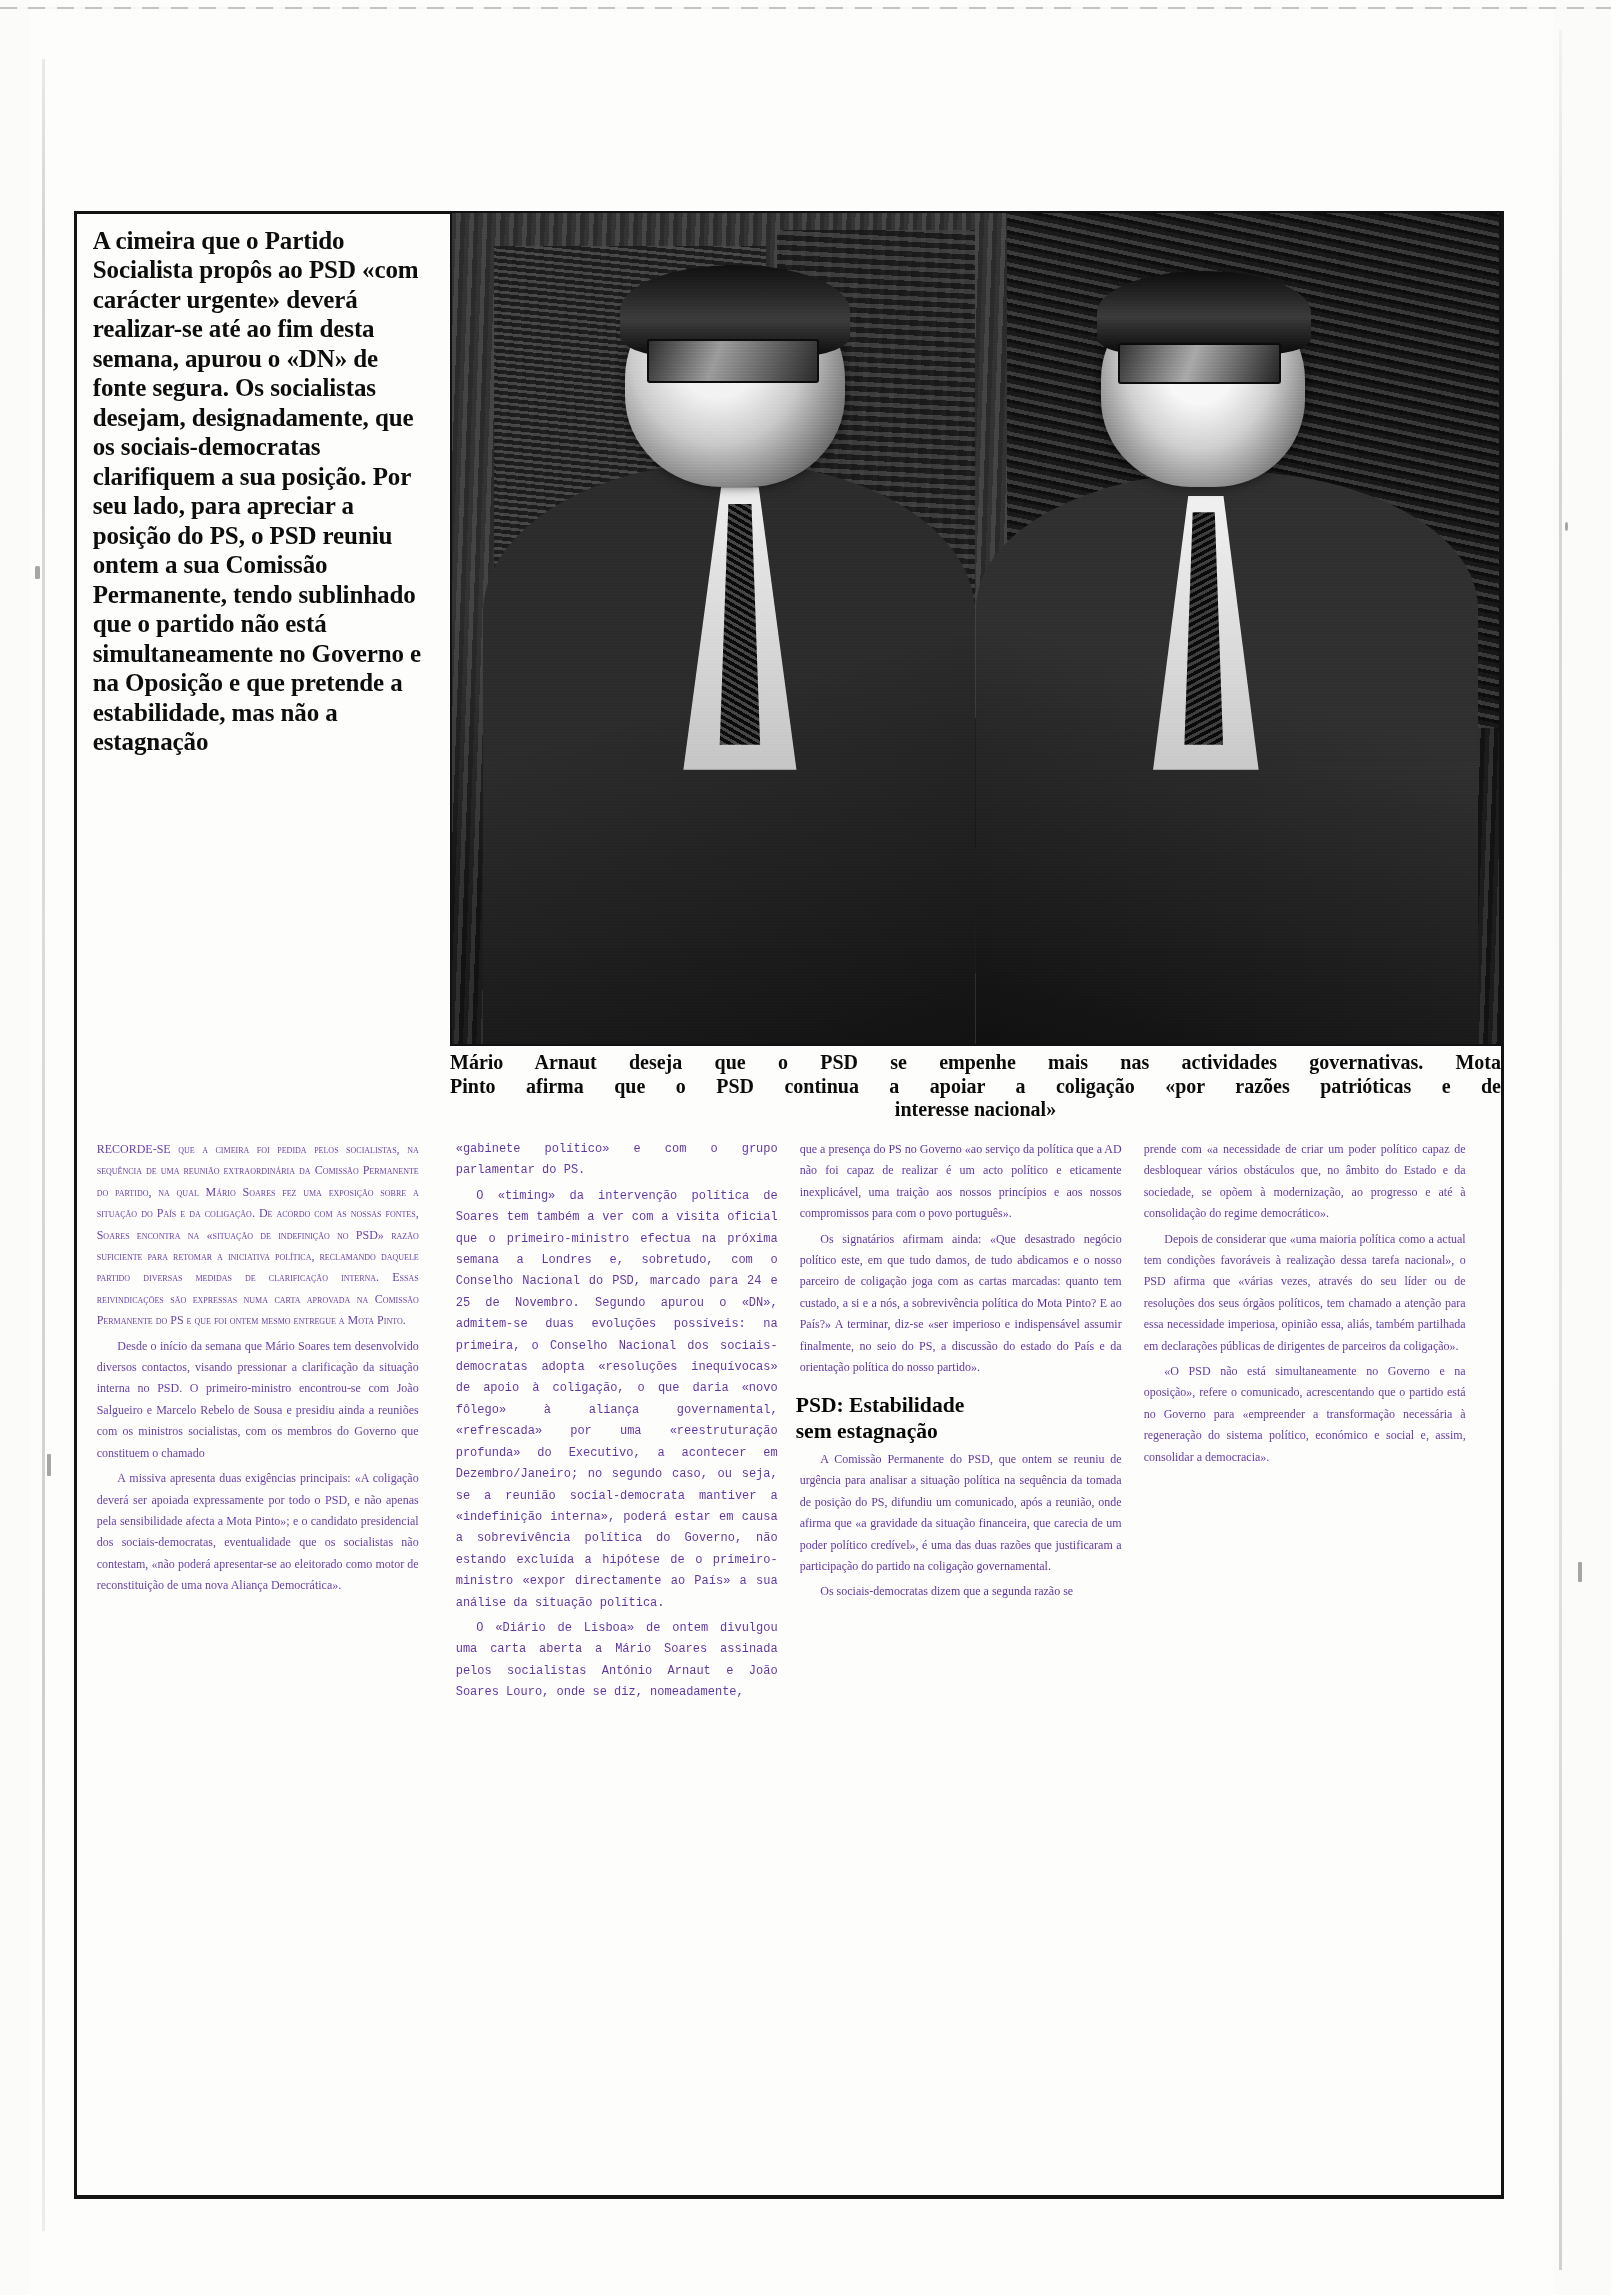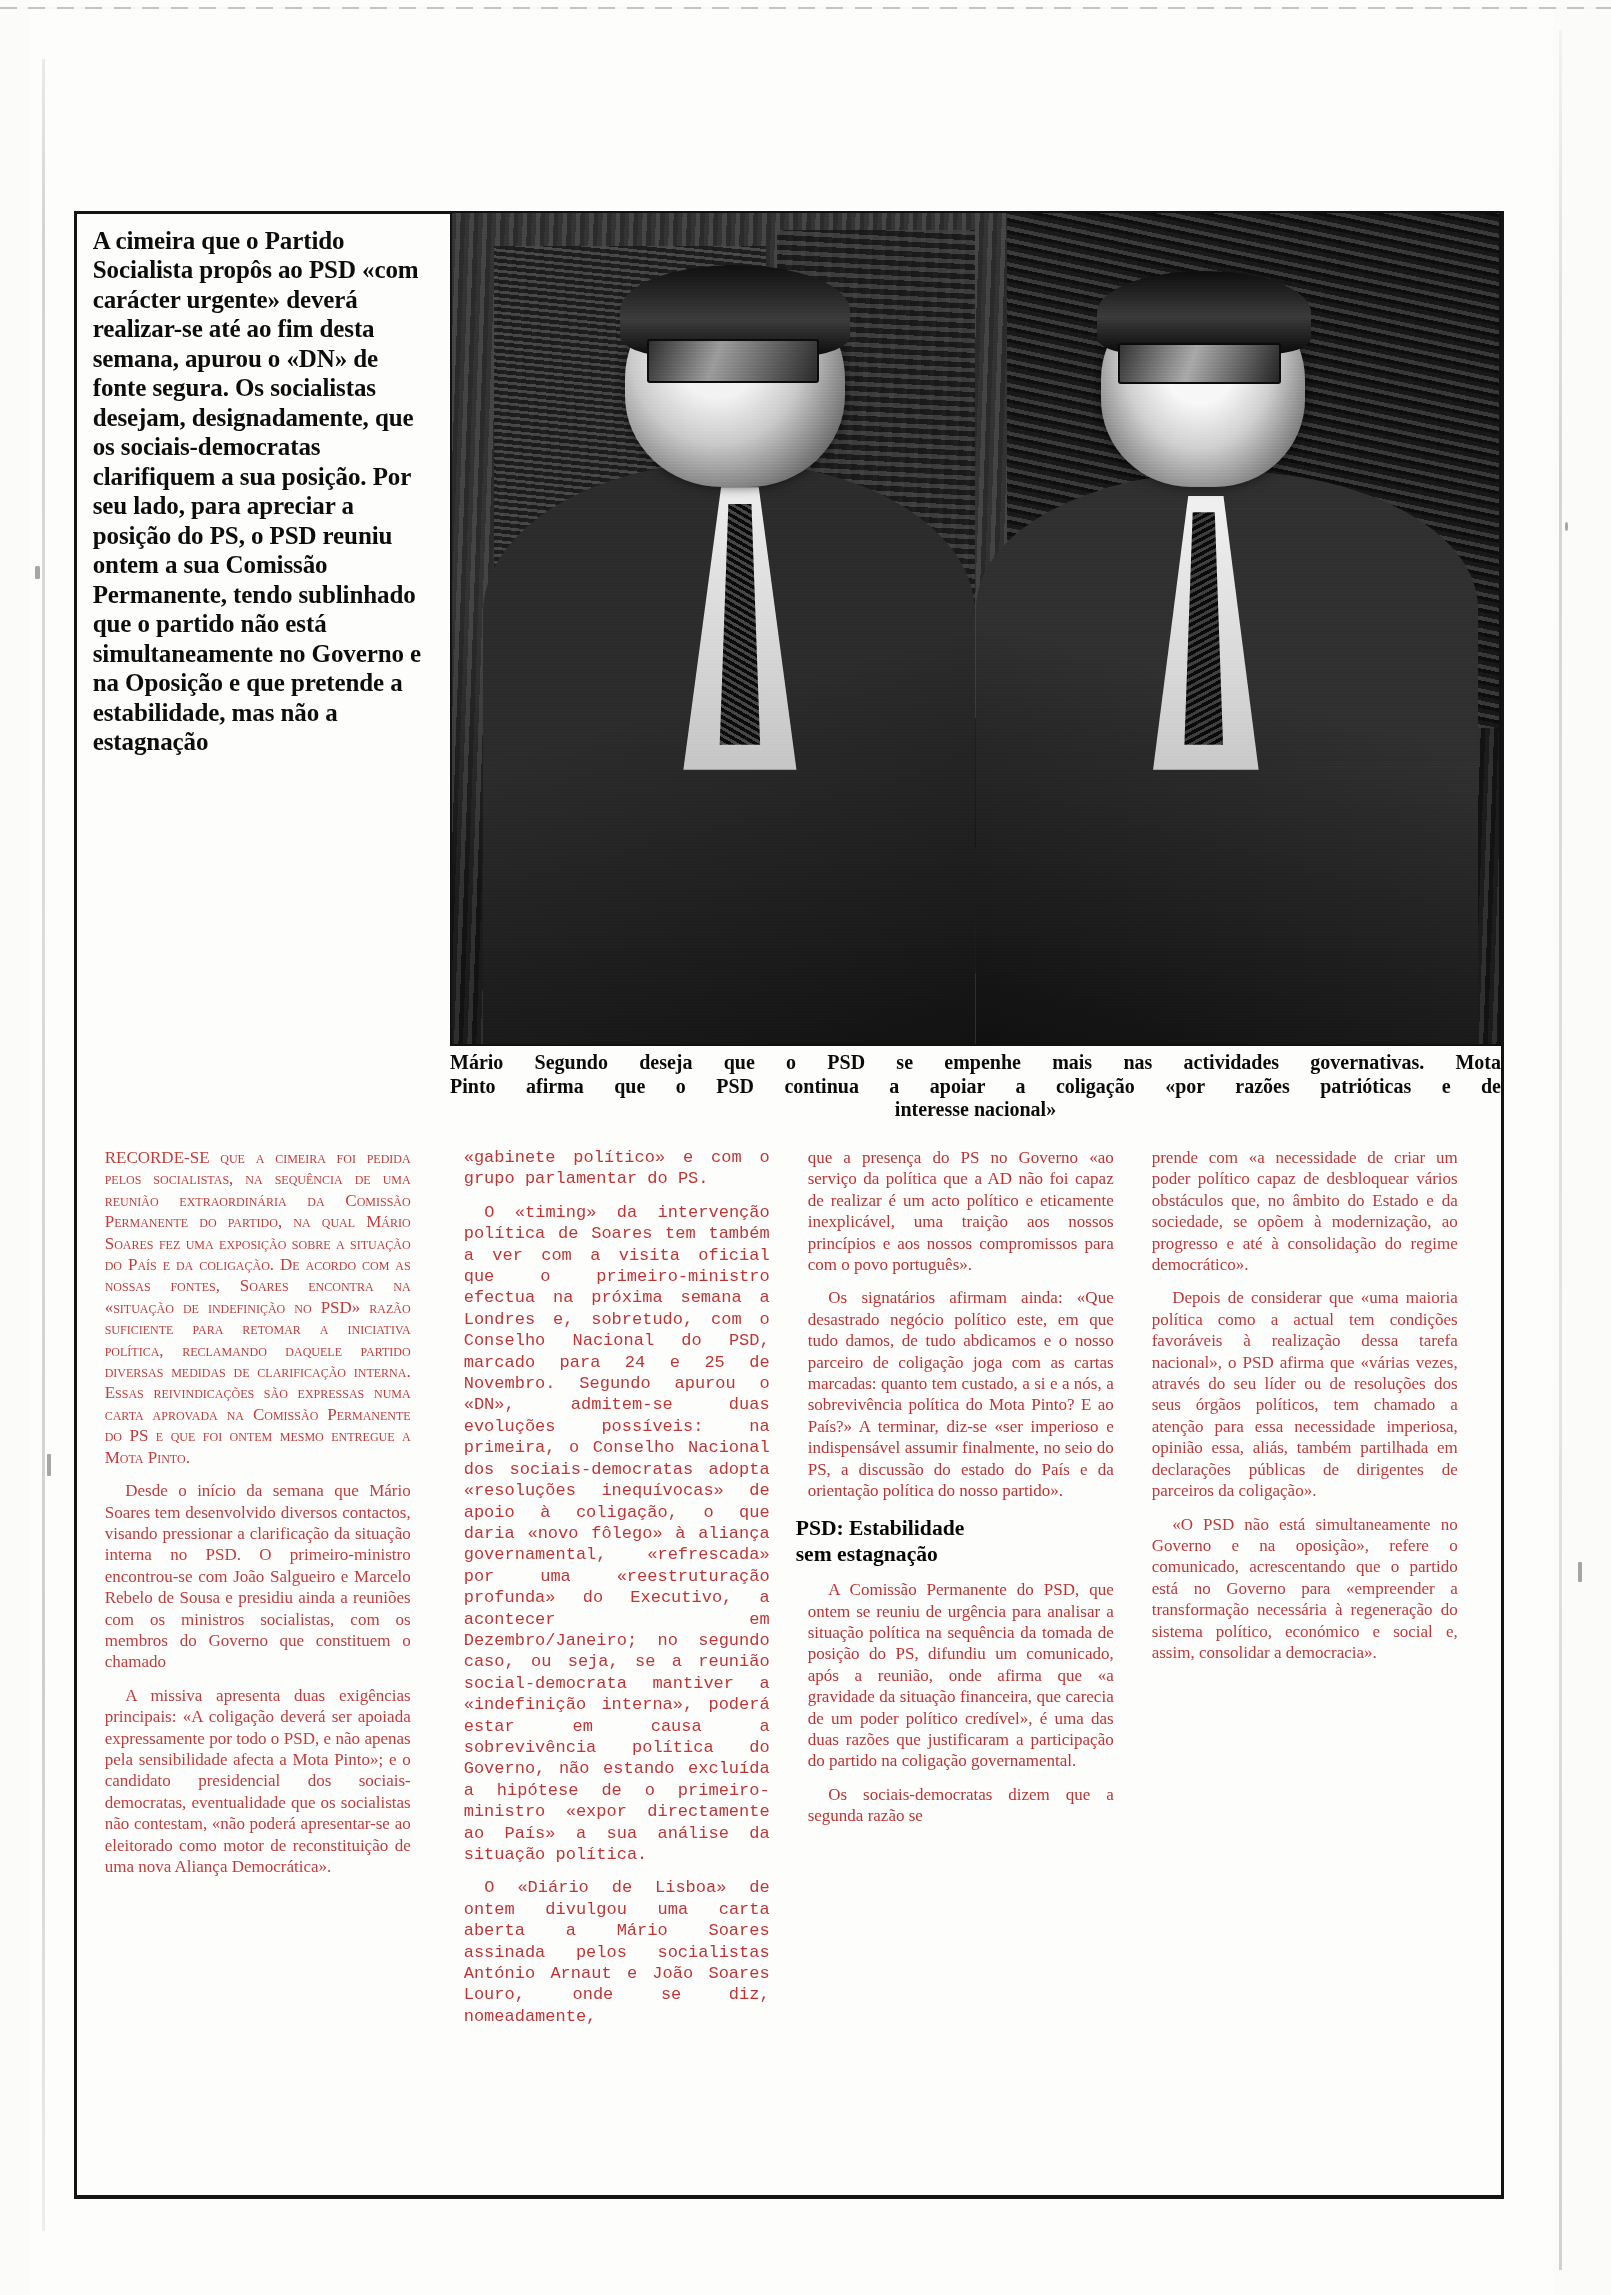--- a/index.html
+++ b/index.html
@@ -242,25 +242,25 @@
     width: 330px;
     height: 1042px;
     overflow: hidden;
   }
   .col-1 { left: 0px; }
   .col-2 { left: 359px; }
   .col-3 { left: 703px; }
   .col-4 { left: 1047px; }
 
   .col p {
-    margin: 12px;
+    margin: 4px;
     font-family: "Liberation Serif", "DejaVu Serif", serif;
-    font-size: 17px;
+    font-size: 12px;
     line-height: 21.4px;
-    color: #b91c1c;
+    color: #4c1d95;
     text-align: justify;
     hyphens: manual;
   }
   .col p + p { text-indent: 20.6px; }
   .col p.first { text-indent: 0; }
   .col .dropcap-lead { font-variant: small-caps; }
 
   .subhead {
     margin: 14.7px 0 4.9px 0 !important;
     font-family: "Liberation Sans", "DejaVu Sans", sans-serif;
@@ -321,21 +321,21 @@
         <div class="ph ph-tie-r"></div>
         <div class="ph ph-head-r"></div>
         <div class="ph ph-hair-r"></div>
         <div class="ph ph-glass-r"></div>
 
         <div class="ph ph-grain"></div>
       </div>
     </div>
 
     <div class="caption">
-      <span class="cap-line l1">Mário Segundo deseja que o PSD se empenhe mais nas actividades  governativas. Mota</span>
+      <span class="cap-line l1">Mário Arnaut deseja que o PSD se empenhe mais nas actividades  governativas. Mota</span>
       <span class="cap-line l2">Pinto afirma que o PSD continua a apoiar a coligação «por razões patrióticas e de</span>
       <span class="cap-line l3">interesse nacional»</span>
     </div>
 
     <div class="cols">
 
       <div class="col col-1">
         <p class="first dropcap-lead">RECORDE-SE que a cimeira foi pedida pelos socialistas, na sequência de uma reunião extraordinária da Comissão Permanente do partido, na qual Mário Soares fez uma exposição sobre a situação do País e da coligação. De acordo com as nossas fontes, Soares encontra na «situação de indefinição no PSD» razão suficiente para retomar a iniciativa política, reclamando daquele partido diversas medidas de clarificação interna. Essas reivindicações são expressas numa carta aprovada na Comissão Permanente do PS e que foi ontem mesmo entregue a Mota Pinto.</p>
         <p>Desde o início da semana que Mário Soares tem desenvolvido diversos contactos, visando pressionar a clarificação da situação interna no PSD. O primeiro-ministro encontrou-se com João Salgueiro e Marcelo Rebelo de Sousa e presidiu ainda a reuniões com os ministros socialistas, com os membros do Governo que constituem o chamado</p>
         <p>A missiva apresenta duas exigências principais: «A coligação deverá ser apoiada expressamente por todo o PSD, e não apenas pela sensibilidade afecta a Mota Pinto»; e o candidato presidencial dos sociais-democratas, eventualidade que os socialistas não contestam, «não poderá apresentar-se ao eleitorado como motor de reconstituição de uma nova Aliança Democrática».</p>

